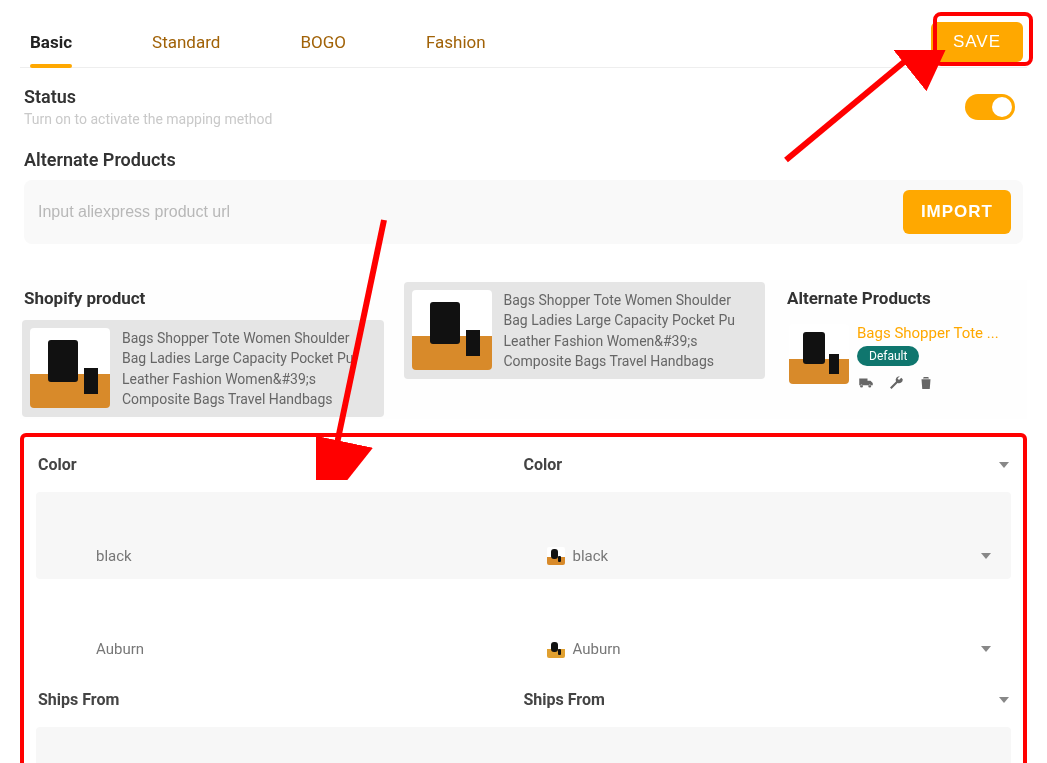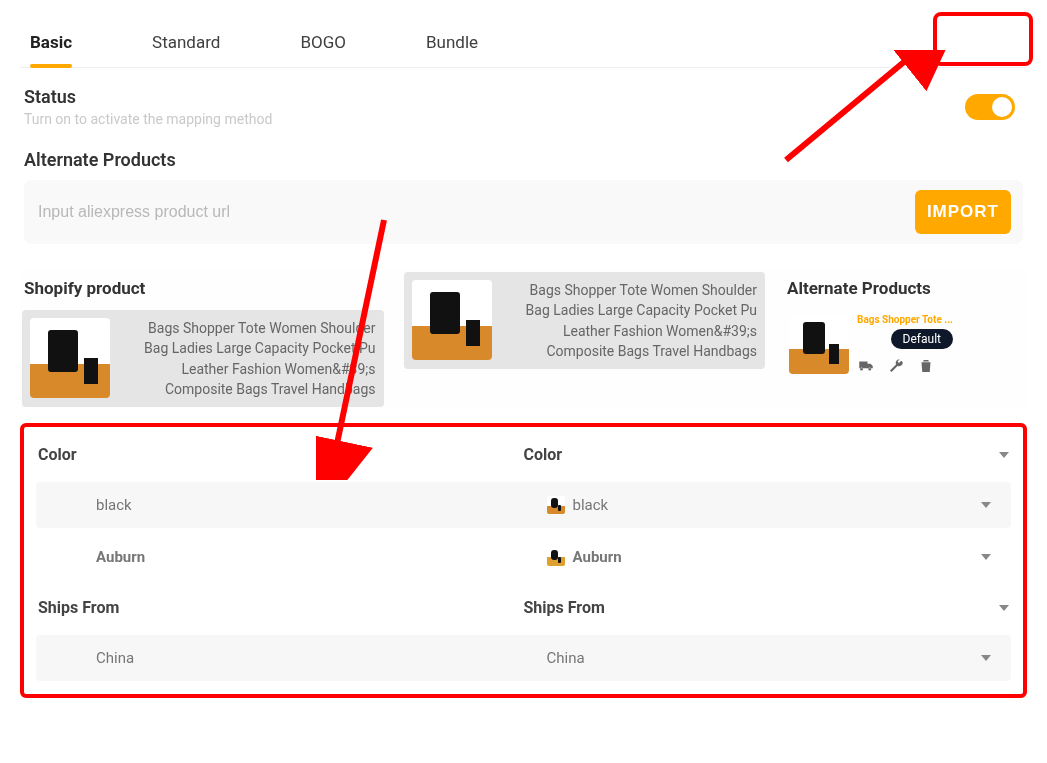--- a/index.html
+++ b/index.html
@@ -14,21 +14,21 @@
   .tabbar {
     display: flex;
     border-bottom: 1px solid #eee;
     gap: 80px;
     padding: 0 10px;
     height: 48px;
     position: relative;
   }
   .tab {
     font-size: 17px;
-    color: #404040;
+    color: #a16207;
     cursor: pointer;
     padding: 12px 0 14px;
     position: relative;
   }
   .tab.active { color: #222; font-weight: 700; }
   .tab.active::after {
     content: ""; position: absolute; left: 0; right: 0; bottom: -1px;
     height: 4px; background: #ffa800; border-radius: 2px;
   }
   .save-btn {
@@ -57,26 +57,26 @@
     background: #f9f9f9; border-radius: 8px;
     display:flex; align-items:center; padding: 10px 12px; margin-top: 10px;
   }
   .import-row input {
     flex:1; border:none; background:transparent; outline:none;
     font-size:16px; color:#666; padding:8px 2px;
   }
   .import-row input::placeholder { color:#b8b8b8; }
   .import-btn {
     background:#ffa800; color:#fff; border:none; font-size:17px; font-weight:600;
-    letter-spacing:1px; padding:12px 12px; border-radius:6px; cursor:pointer;
+    letter-spacing:1px; padding:12px 18px; border-radius:6px; cursor:pointer;
   }
 
   .grid {
-    display:flex; gap: 20px; margin-top: 22px;
-    background:#fefefe; padding: 2px; text-align: right;
+    display:flex; gap: 20px; margin-top: 32px;
+    background:#fefefe; padding: 2px;
   }
   .col { flex:1; min-width:0; }
   .col.side { flex: 0 0 240px; }
   .col-head {
     display:flex; align-items:center; font-size:17px; font-weight:700; color:#333;
     padding: 6px 2px 12px;
   }
   .col-head .close { margin-left:auto; font-size:22px; color:#555; cursor:pointer; font-weight:400; }
 
   .prod-card { display:flex; gap:12px; background:#e5e5e5; padding:8px; border-radius:4px; }
@@ -90,54 +90,55 @@
     content:""; position:absolute; left:18px; top:12px; width:30px; height:42px;
     background:#111; border-radius:3px;
     box-shadow: 28px 20px 0 -8px #111;
   }
   .thumb.small { width:60px; height:60px; flex:0 0 60px; }
   .thumb.small::after{ left:14px; top:8px; width:22px; height:32px; box-shadow: 20px 16px 0 -6px #111; }
   .thumb.tiny { width:18px; height:18px; flex:0 0 18px; border-radius:2px; }
   .thumb.tiny::after{ left:4px; top:2px; width:7px; height:10px; box-shadow: 5px 5px 0 -2px #111; }
   .prod-desc { font-size:14px; color:#666; line-height:1.45; }
 
-  .alt-title { color:#ffa800; font-size:10px; white-space:nowrap; overflow:hidden; text-overflow:ellipsis;font-weight:bold; }
+  .alt-title { color:#ffa800; font-size:15px; white-space:nowrap; overflow:hidden; text-overflow:ellipsis; }
   .badge {
-    display:inline-block; background:#0f172a; color:#fff; font-size:12px;
+    display:inline-block; background:#0f766e; color:#fff; font-size:12px;
     padding:3px 12px; border-radius:12px; margin-top:4px;
   }
   .icon-row { display:flex; gap:12px; margin-top:8px; color:#666; }
   .icon-row svg { width:18px; height:18px; }
 
   .variant-wrap { margin-top:14px; border:4px solid #ff0000; border-radius:6px; padding:6px 0 7px; position:relative; }
   .vhead { display:flex; padding: 12px 14px; font-size:16px; font-weight:700; color:#444; }
   .vhead > div { flex:1; display:flex; align-items:center; }
   .vhead .caret { margin-left:auto; }
   .vrow { display:flex; padding:14px 14px; background:#f7f7f7; margin:6px 12px; border-radius:4px; }
-  .vrow.plain { background:transparent;font-weight:bold; }
-  .vrow > div { flex:1; display:flex; align-items:center; gap:8px; color:#777; font-size:15px; }
+  .vrow.plain { background:transparent; }
+  .vrow > div { flex:1; display:flex; align-items:center; gap:8px; color:#777; font-size:15px;margin-top:41px; }
   .vrow .indent { padding-left: 46px; }
   .caret {
     width:0; height:0; border-left:5px solid transparent; border-right:5px solid transparent;
     border-top:6px solid #888; display:inline-block;
   }
   .vrow .right { position:relative; }
   .vrow .right .caret { position:absolute; right:6px; }
 
   
   .arrow-svg { position:absolute; left:316px; top:50px; pointer-events:none; }
 </style>
 </head>
 <body>
 
 <div class="tabbar">
   <div class="tab active">Basic</div>
   <div class="tab">Standard</div>
   <div class="tab">BOGO</div>
-  <div class="tab">Bundle</div>
+  <div class="tab">Fashion</div>
+  <button class="save-btn">SAVE</button>
   <div class="save-highlight"></div>
 </div>
 
 <div class="block status-row">
   <div>
     <div class="label-main">Status</div>
     <div class="label-sub">Turn on to activate the mapping method</div>
   </div>
   <span class="switch">
       <span class="knob"></span>

